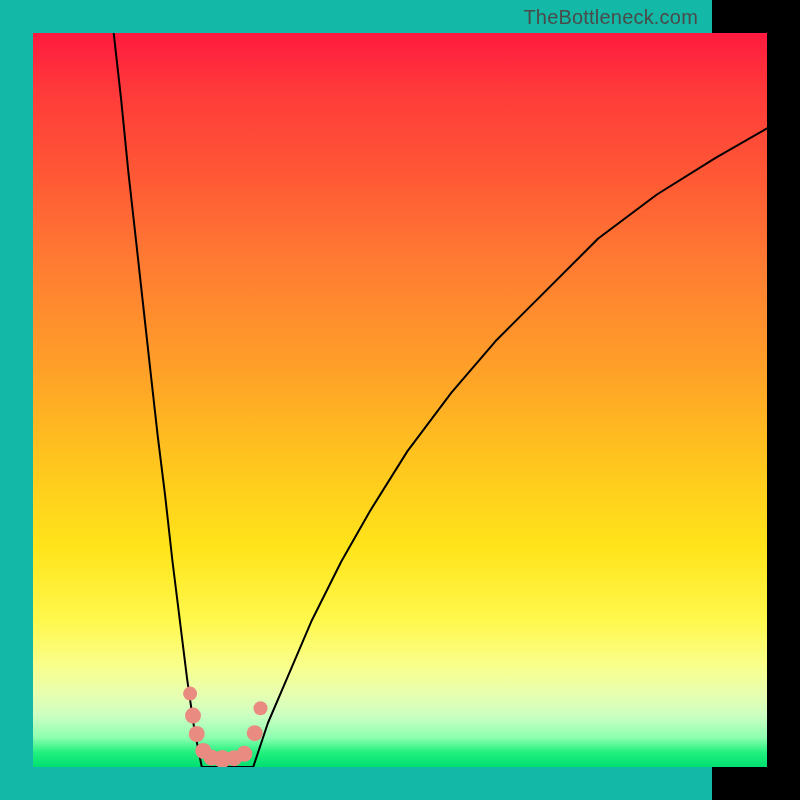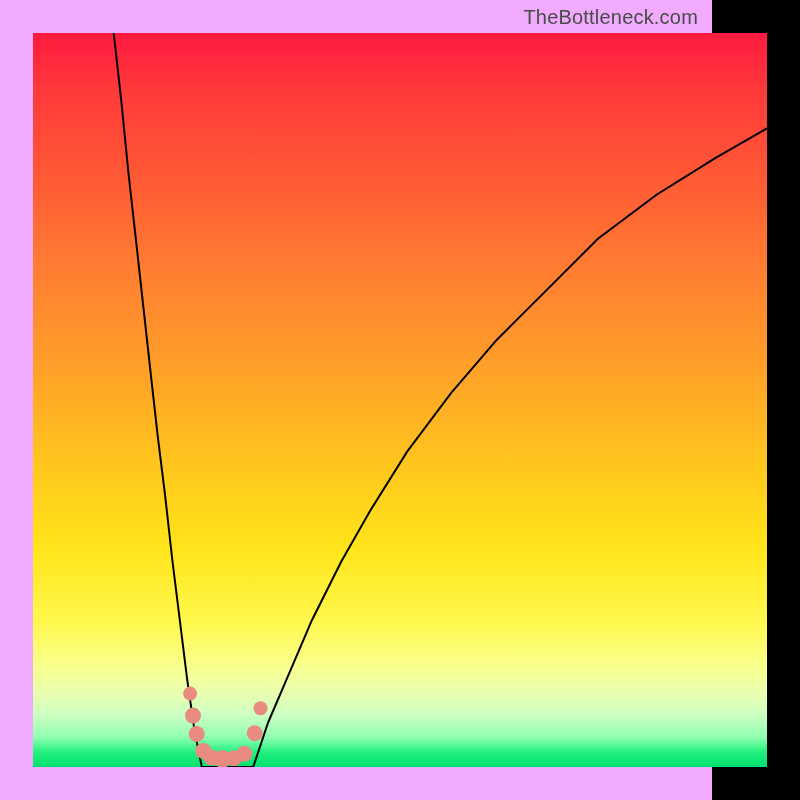--- a/index.html
+++ b/index.html
@@ -10,21 +10,21 @@
     overflow: hidden;
     background: #000;
     font-family: Arial, Helvetica, sans-serif;
   }
   .frame {
     position: absolute;
     top: 0;
     left: 0;
     width: 712px;
     height: 800px;
-    background: #f0abfc;
+    background: #14b8a6;
   }
   .plot {
     position: absolute;
     top: 33px;
     left: 33px;
     width: 734px;
     height: 734px;
     overflow: hidden;
   }
   .gradient {

